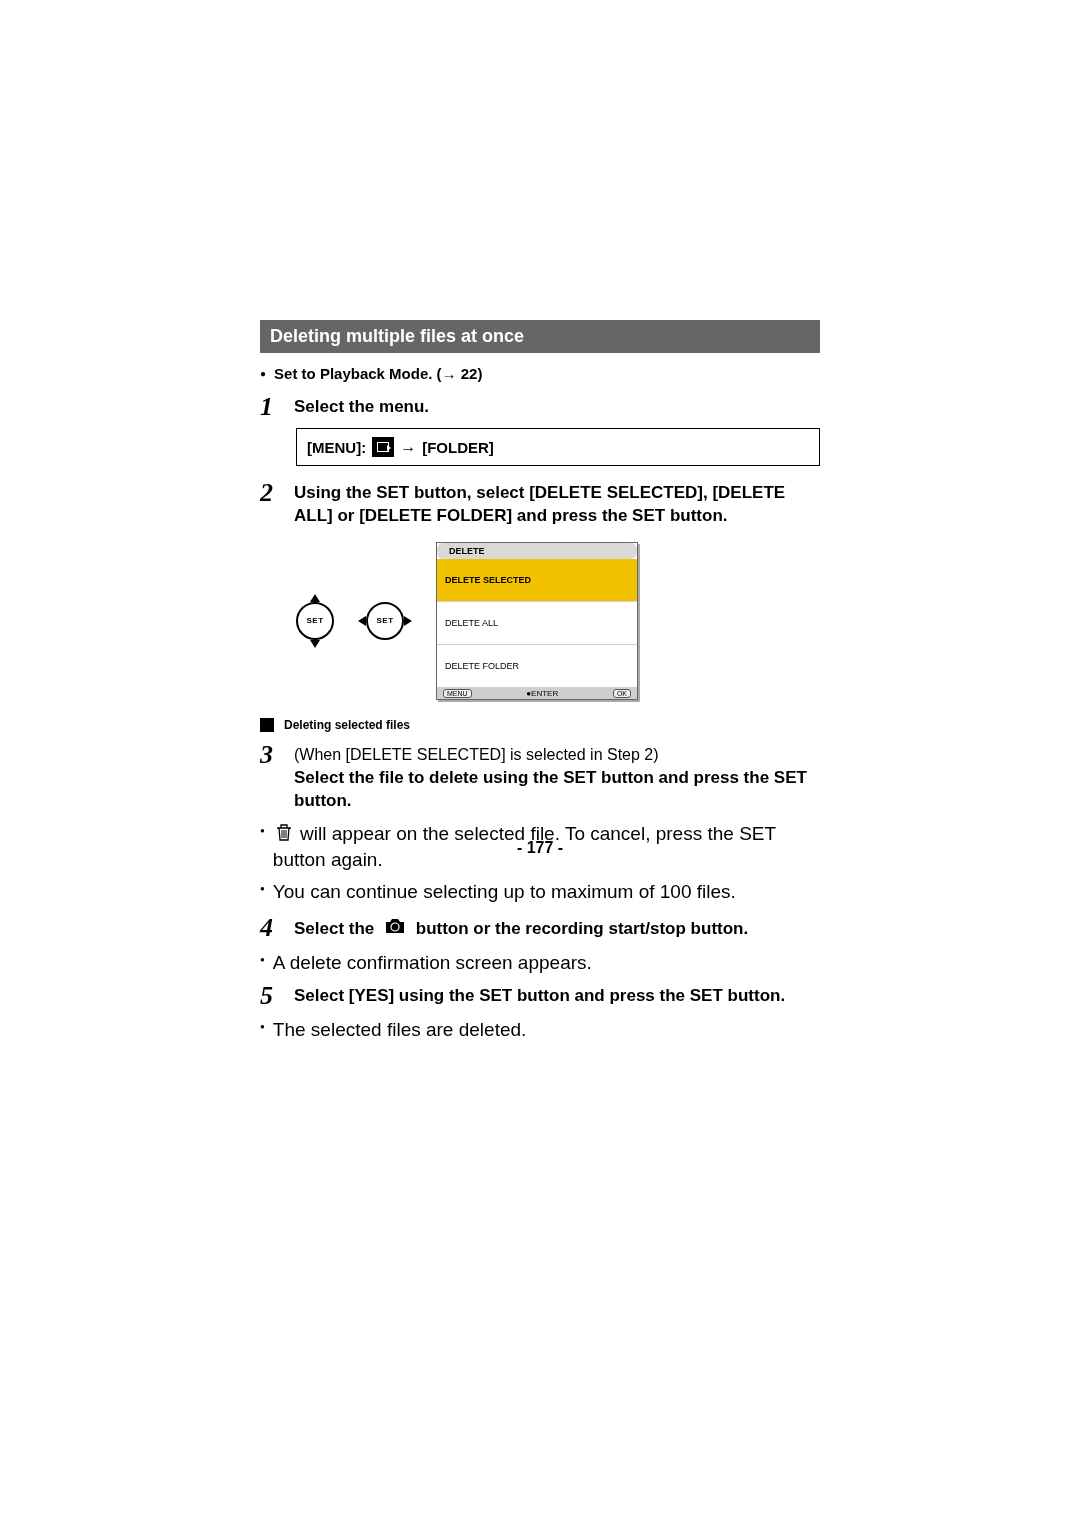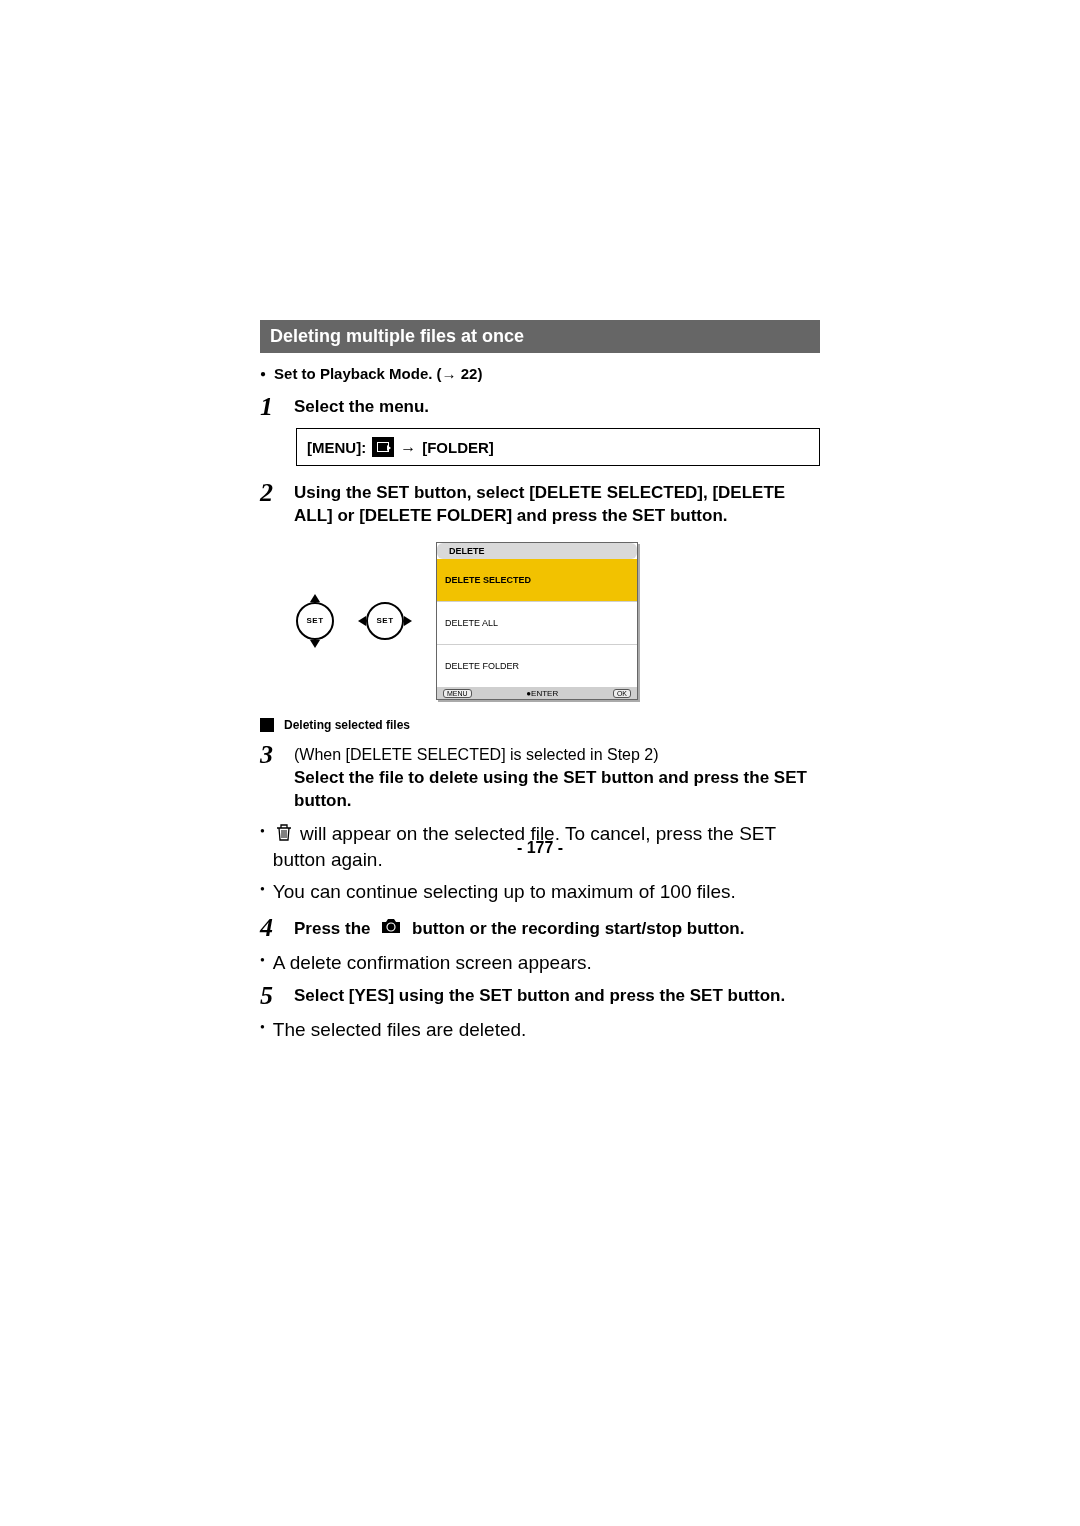--- a/index.html
+++ b/index.html
@@ -273,21 +273,21 @@
       </span><span> will appear on the selected file. To cancel, press the SET button again.</span>
     </span>
   </div>
   <div class="bullet">
     <span>You can continue selecting up to maximum of 100 files.</span>
   </div>
 
   <div class="step" style="margin-top:10px;">
     <div class="step-num">4</div>
     <div class="step-body">
-      <span>Press the </span>
+      <span>Select the </span>
       <span class="inline-icon-camera">
         <svg viewBox="0 0 24 18">
             <path d="M3 5h4l2-3h6l2 3h4v11H3z" fill="#000"></path>
             <circle cx="12" cy="10" r="4" fill="#000" stroke="#fff" stroke-width="1.2"></circle>
           </svg>
       </span>
       <span> button or the recording start/stop button.</span>
     </div>
   </div>
 

